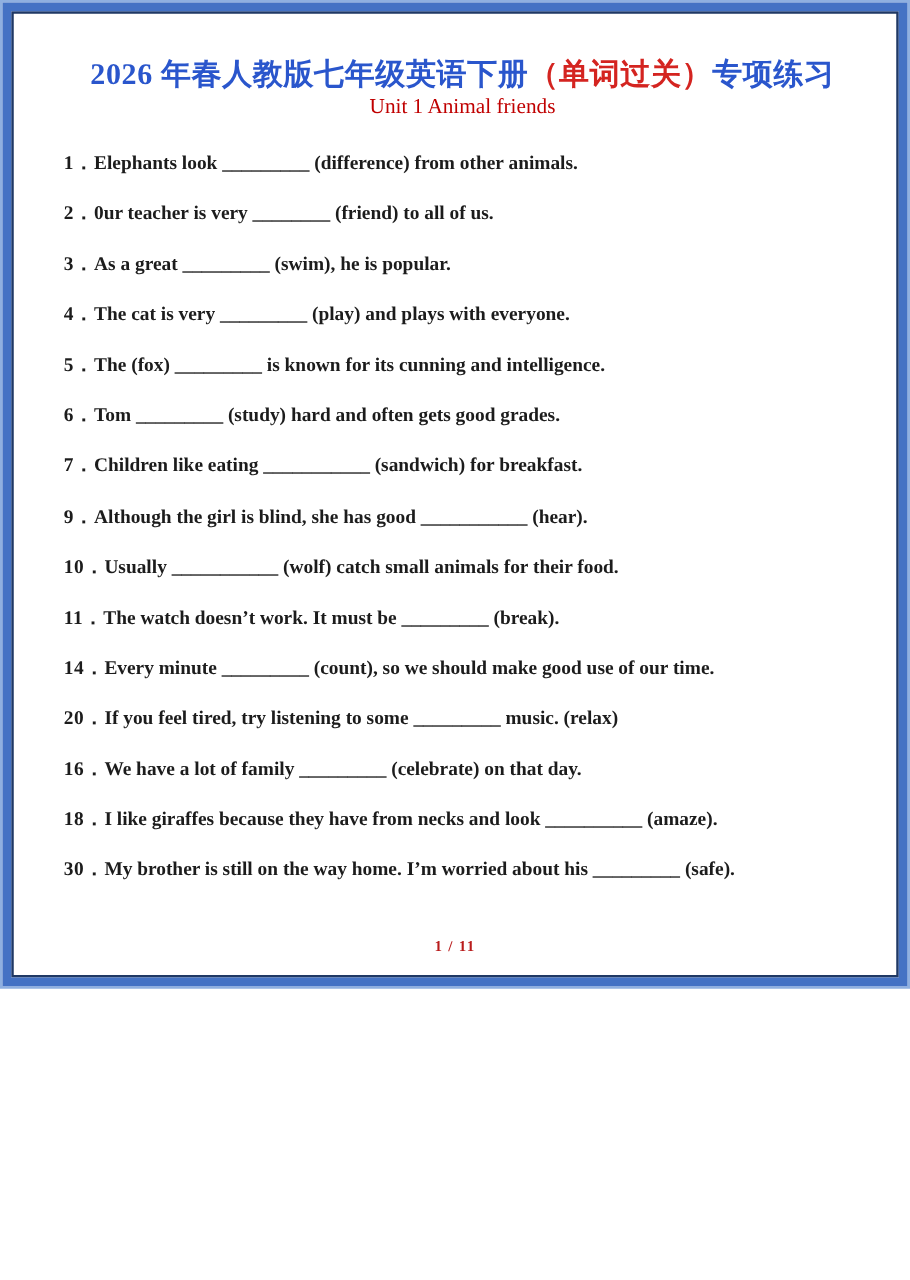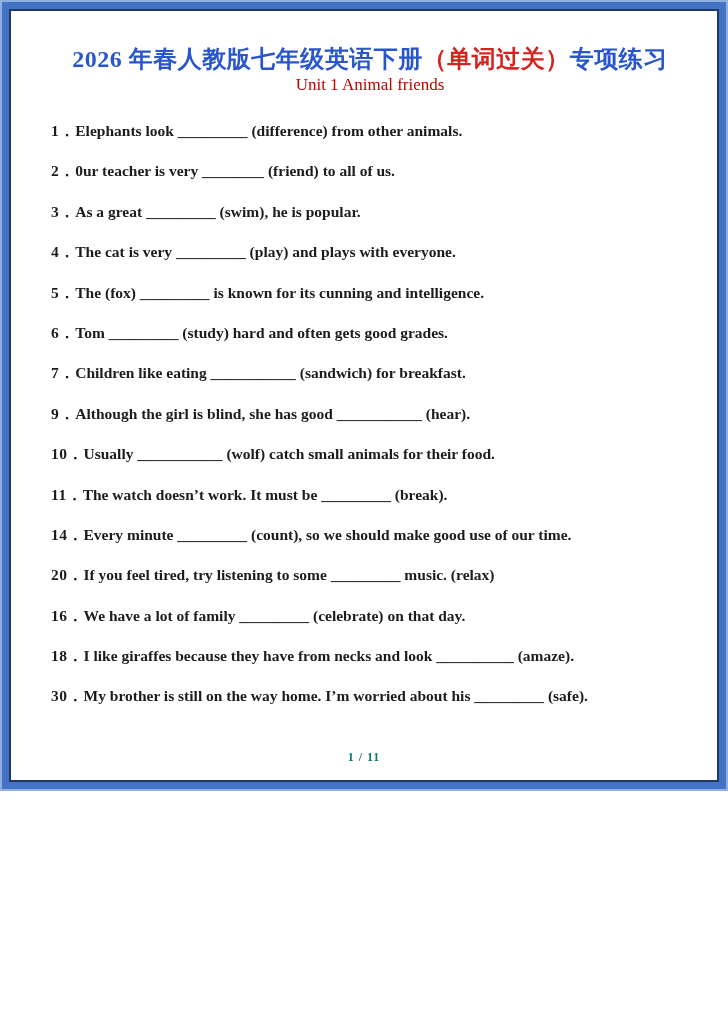--- a/index.html
+++ b/index.html
@@ -54,21 +54,21 @@
     font-weight: bold;
   }
   .q-num { letter-spacing: 0.5px; }
   .footer {
     position: absolute;
     bottom: 24px; left: 0;
     width: 100%;
     text-align: center;
     font-size: 12px;
     font-weight: bold;
-    color: #0f766e;
+    color: #b91c1c;
     letter-spacing: 1px;
   }
 </style>
 </head>
 <body>
 
 <div class="page">
   <div class="frame"></div>
   <div class="content">
 

